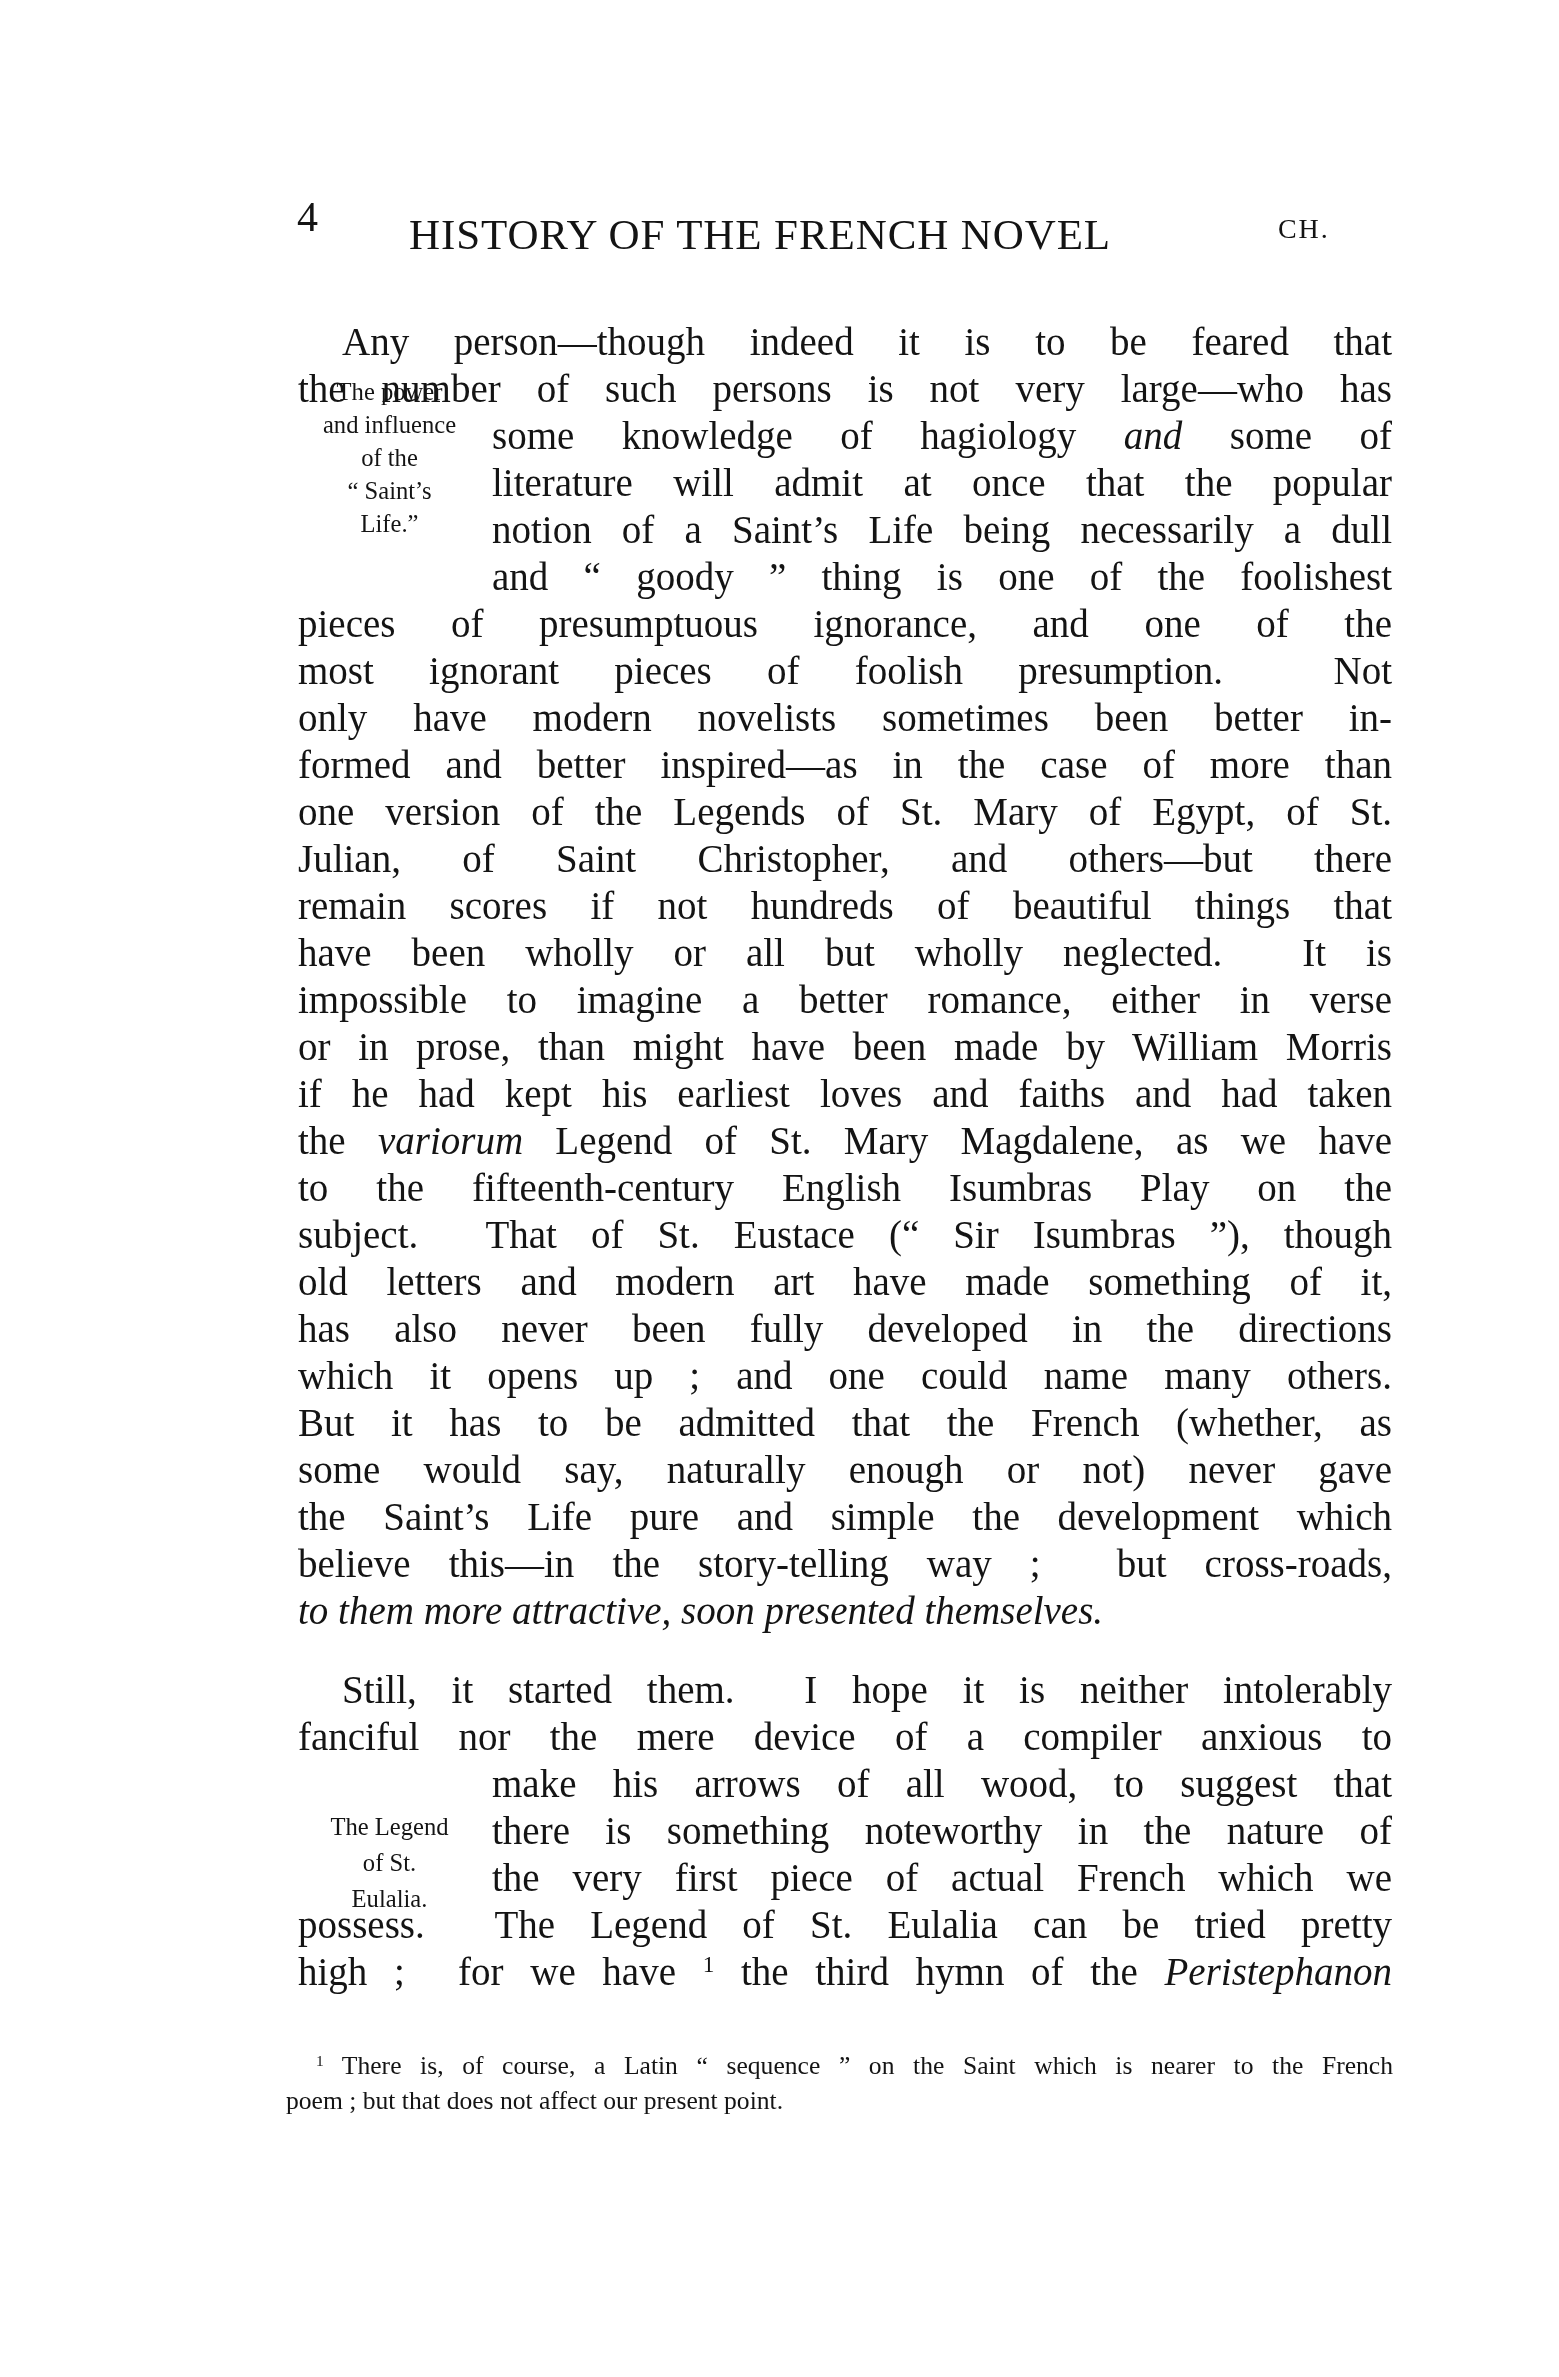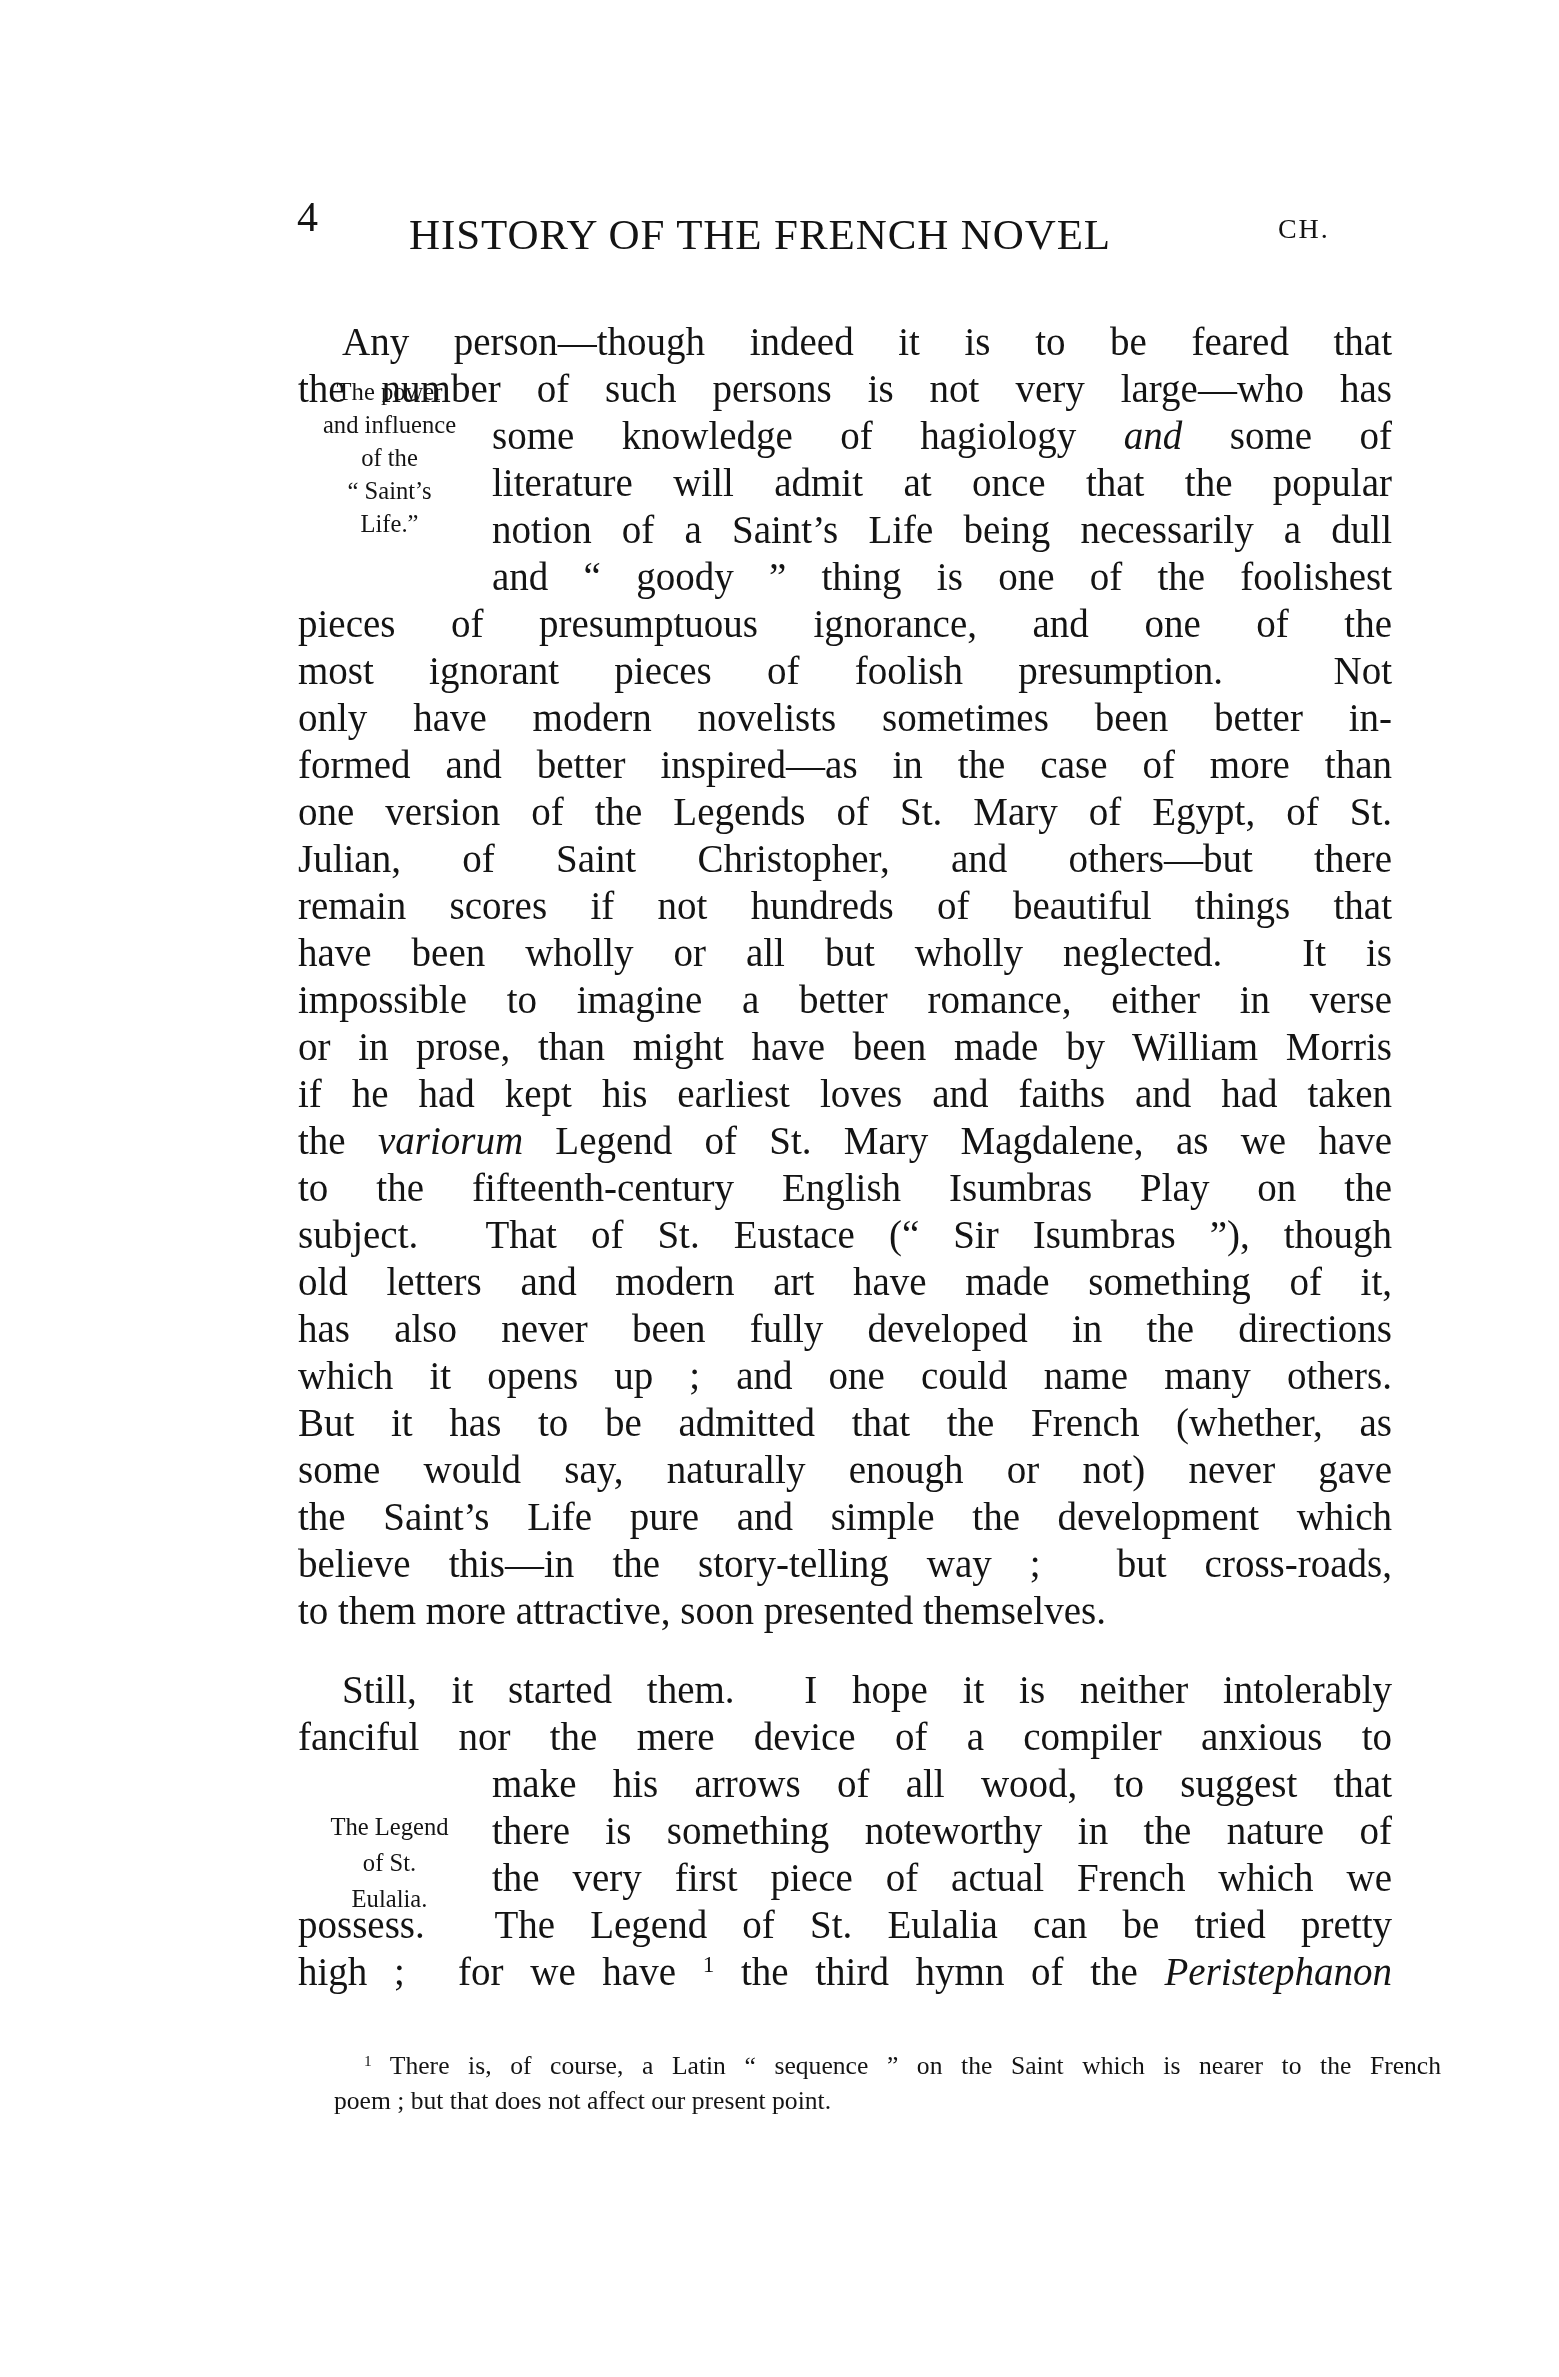--- a/index.html
+++ b/index.html
@@ -31,36 +31,35 @@
     position:absolute;left:298px;top:286px;width:1094px;
     font-size:39px;
   }
   .bline{
     height:47px;line-height:47px;
     text-align:justify;text-align-last:justify;
     overflow:hidden;
   }
   .bline.ind{padding-left:44px;margin-top:32px;}
   .bline.side{padding-left:194px;}
-  .bline.pend{text-align-last:left;}
+  .bline.pend{text-align-last:left;font-style:italic;}
   .it{font-style:italic;}
   .sup{font-size:60%;position:relative;top:-0.55em;line-height:0;}
   
   .sidenote{
     position:absolute;left:295px;width:189px;
     text-align:center;font-size:24.6px;
   }
   .sidenote .snline{display:block;}
   #sidenote-1{top:375px;line-height:33px;}
   #sidenote-2{top:1809px;line-height:36px;}
   
   .footnote{
     position:absolute;left:286px;top:2048px;width:1107px;
     font-size:25.6px;
-    margin-left:48px;
   }
   .fline{
     line-height:35px;
     text-align:justify;text-align-last:justify;
     overflow:hidden;
   }
   .fline.ind{padding-left:30px;}
   .fline.pend{text-align-last:left;}
 </style>
 </head>

